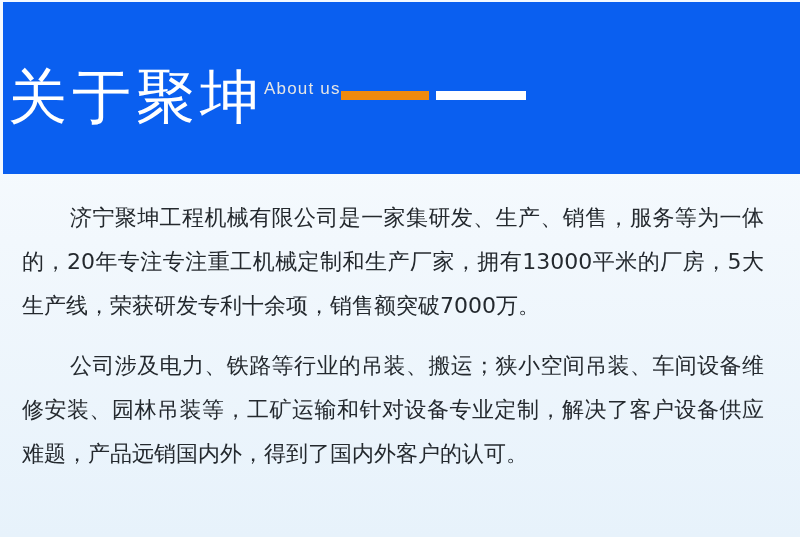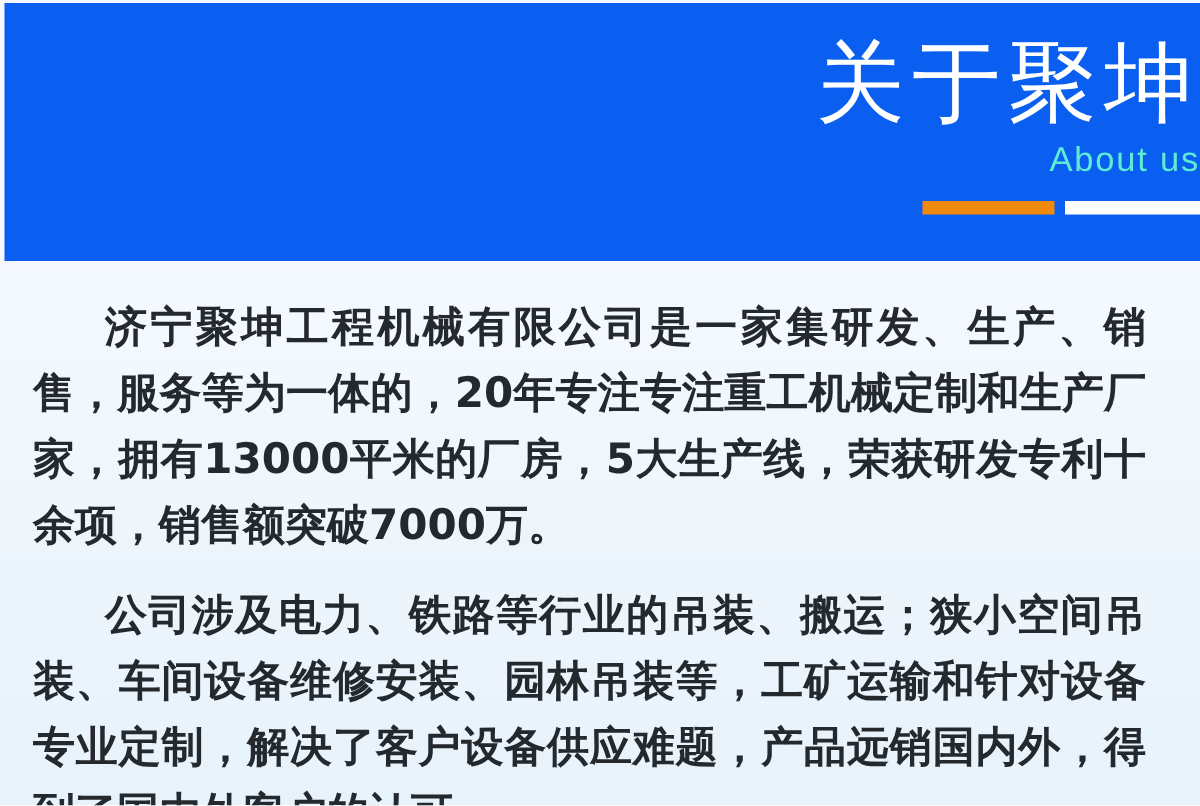--- a/index.html
+++ b/index.html
@@ -36,41 +36,40 @@
     border-top: 2px solid #f4f9ff;
   }
 
   .banner-inner {
     position: absolute;
     left: 0;
     top: 0;
     width: 100%;
     height: 100%;
     display: flex;
-    flex-direction: column;
-    align-items: flex-end;
+    align-items: center;
   }
 
   .banner-title {
     margin-top: 18px;
     font-size: 59px;
     line-height: 70px;
     letter-spacing: 5px;
     color: #ffffff;
     font-weight: 400;
     white-space: nowrap;
     text-indent: 5px;
   }
 
   .banner-subtitle {
     margin-top: 2px;
-    font-size: 23px;
+    font-size: 17px;
     line-height: 28px;
     letter-spacing: 1.2px;
-    color: #5eead4;
+    color: #e5e5e5;
     font-weight: 400;
     white-space: nowrap;
   }
 
   .banner-rules {
     margin-top: 14px;
     display: flex;
     align-items: center;
     gap: 7px;
   }
@@ -88,27 +87,27 @@
   
   .content {
     position: absolute;
     left: 22px;
     top: 196px;
     width: 742px;
   }
 
   .para {
     margin: 0;
-    font-size: 28px;
+    font-size: 22px;
     line-height: 44px;
     color: #24292e;
     text-align: justify;
     text-justify: inter-ideograph;
     text-indent: 48px;
-    font-weight: 700;
+    font-weight: 400;
     font-family: "DejaVu Sans", "Liberation Sans", sans-serif;
   }
   .para + .para {
     margin-top: 16px;
   }
 </style>
 </head>
 <body>
 
 <div id="page">

